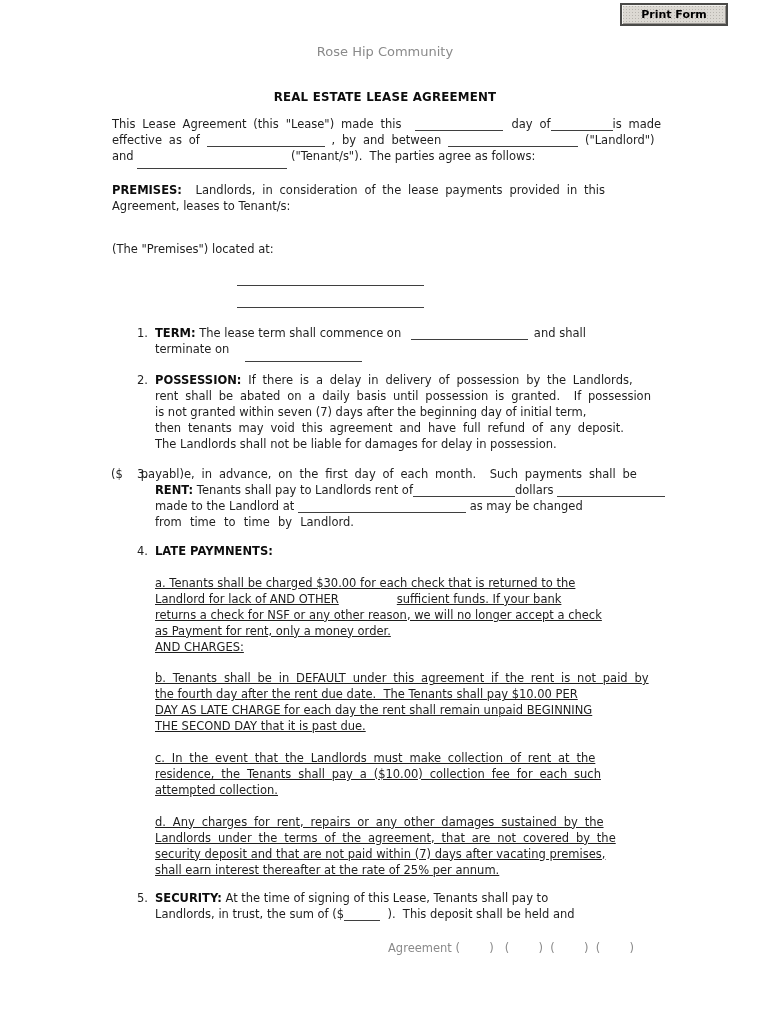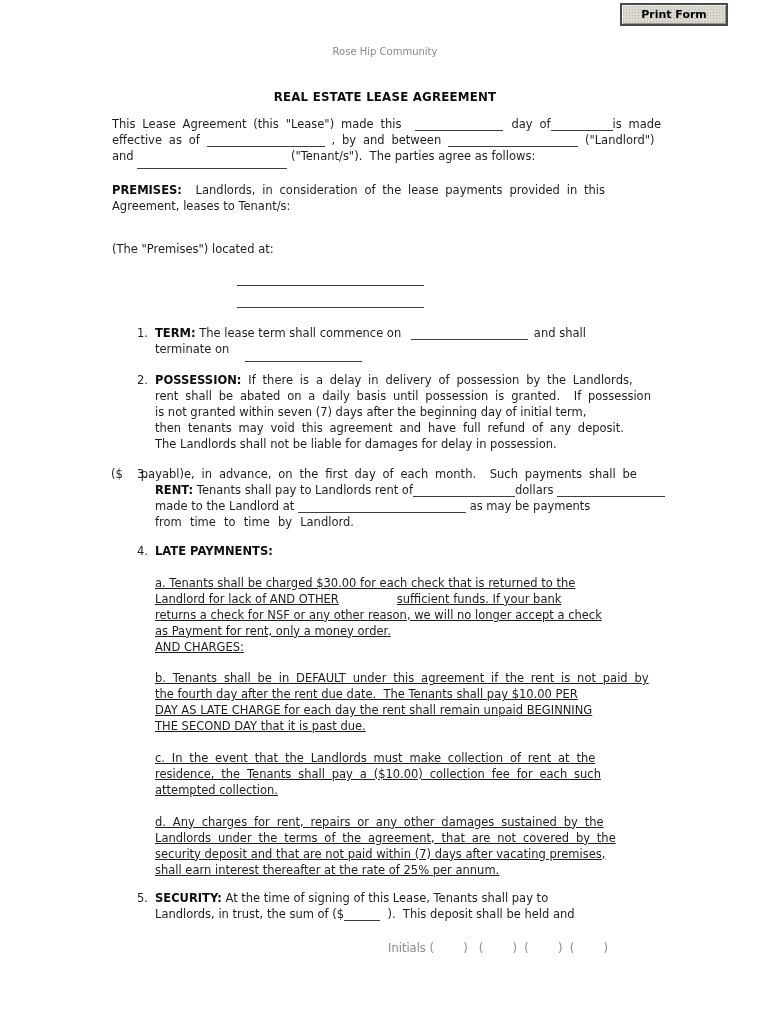--- a/index.html
+++ b/index.html
@@ -9,21 +9,21 @@
   
   .print-btn{position:absolute;left:620px;top:3px;width:104px;height:19px;
         border:2px solid #4a4a48;background:#dcd9d3;
         background-image:radial-gradient(#b7b4ae 0.8px, rgba(0,0,0,0) 0.9px);
         background-size:3px 3px;
         box-shadow:inset 1px 1px 0 #f4f3f0, inset -1px -1px 0 #979490;
         font-size:11px;font-weight:bold;color:#000;
         display:flex;align-items:center;justify-content:center;cursor:pointer;
         font-family:"DejaVu Sans","Liberation Sans",sans-serif;}
   .community{position:absolute;left:0;right:0;top:44px;text-align:center;
-        color:#8a8a8a;font-size:10px;}
+        color:#8a8a8a;font-size:13px;}
   .doc-title{position:absolute;left:0;right:0;top:90px;text-align:center;
         font-weight:bold;color:#0d0d0d;font-size:11.8px;letter-spacing:0.2px;}
   .block{position:absolute;left:112px;width:560px;}
   .b-intro{top:117px;}
   .b-prem{top:183px;}
   .b-loc{top:242px;}
   .item{position:absolute;left:137px;width:560px;}
   .item .num{position:absolute;left:0;top:0;}
   .item .body{margin-left:18px;width:535px;}
   .i1{top:326px;} .i2{top:373px;} .i3{top:467px;} .i4{top:544px;} .i5{top:891px;}
@@ -96,21 +96,21 @@
         </div>
       </div>
   </div>
 
   <div class="item i3">
     <span class="num">3.</span>
     <div class="body">
         <div class="para">
           <div class="line hang j"><span>($</span><span class="sp" style="width: 18px;"></span><span>payabl)e, in advance, on the first day of each month.  Such payments shall be</span></div>
           <div class="line"><b>RENT:</b><span> Tenants shall pay to Landlords rent of</span><span class="blank" style="width: 102px;"></span><span>dollars </span><span class="blank" style="width: 108px;"></span></div>
-          <div class="line"><span>made to the Landlord at </span><span class="blank" style="width: 168px;"></span><span> as may be payments</span></div>
+          <div class="line"><span>made to the Landlord at </span><span class="blank" style="width: 168px;"></span><span> as may be changed</span></div>
           <div class="line ws"><span>from time to time by Landlord.</span></div>
         </div>
       </div>
   </div>
 
   <div class="item i4">
     <span class="num">4.</span>
     <div class="body">
         <div class="para">
           <div class="line"><b>LATE PAYMNENTS:</b></div>
@@ -145,15 +145,15 @@
   <div class="item i5">
     <span class="num">5.</span>
     <div class="body">
         <div class="para">
           <div class="line"><b>SECURITY:</b><span> At the time of signing of this Lease, Tenants shall pay to</span></div>
           <div class="line"><span>Landlords, in trust, the sum of ($</span><span class="blank" style="width: 36px;"></span><span>  ).  This deposit shall be held and</span></div>
         </div>
       </div>
   </div>
 
-  <div class="footer">Initials (        )   (        )  (        )  (        )</div>
+  <div class="footer">Agreement (        )   (        )  (        )  (        )</div>
 
 </div>
 
 </body></html>

